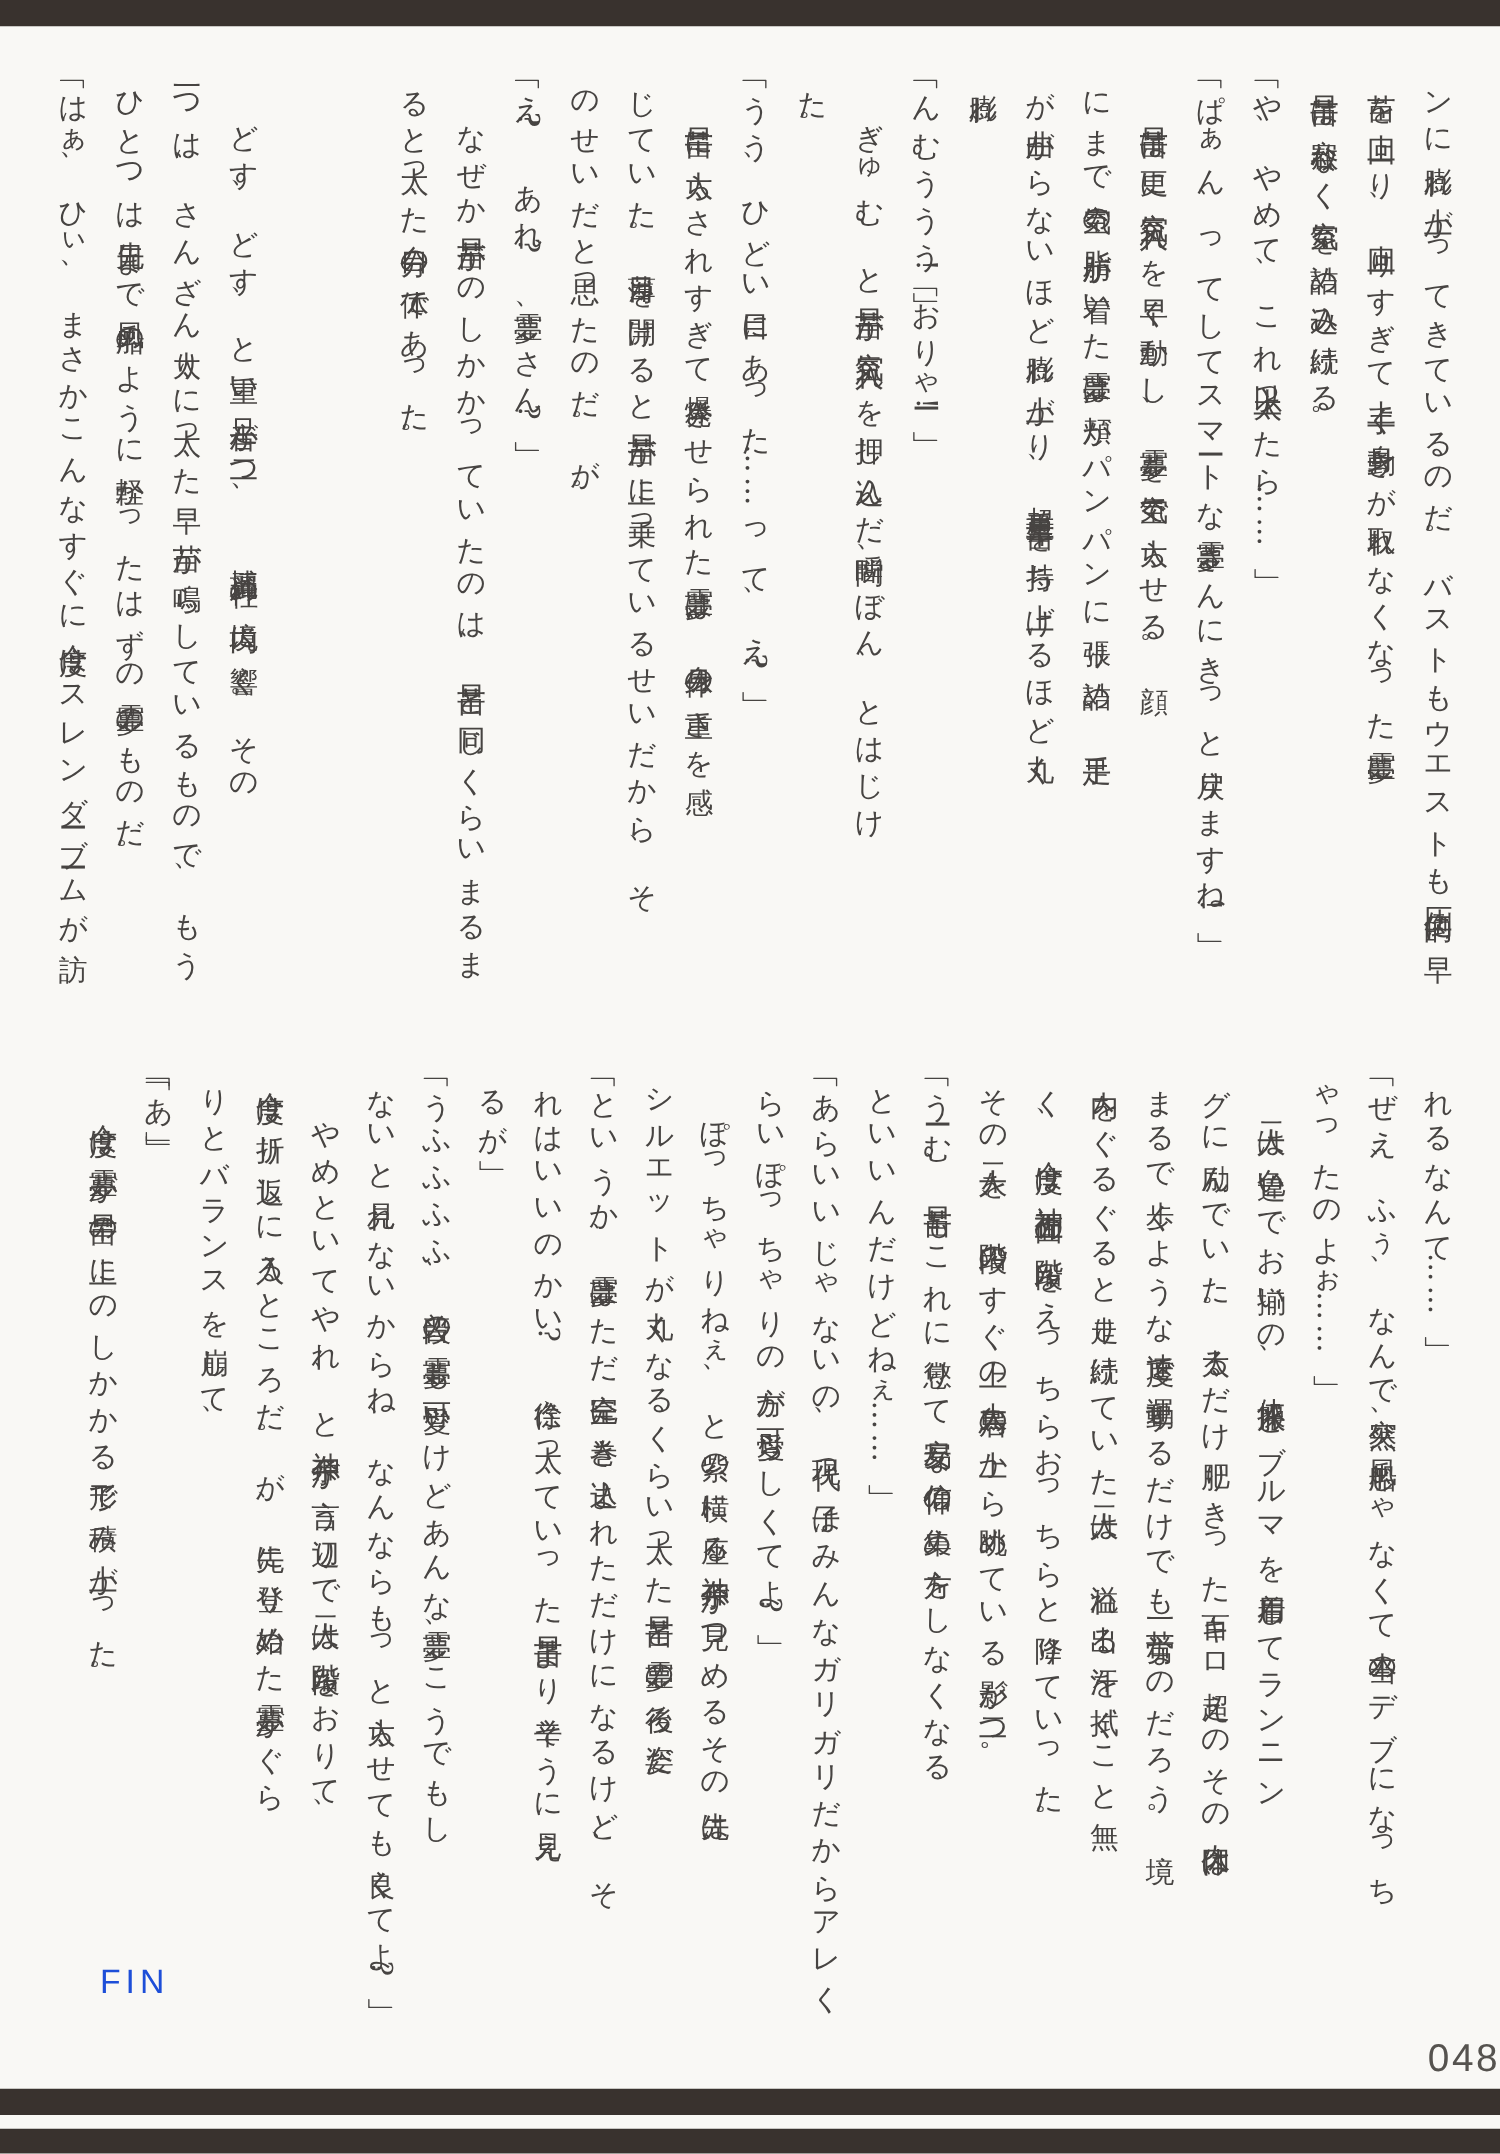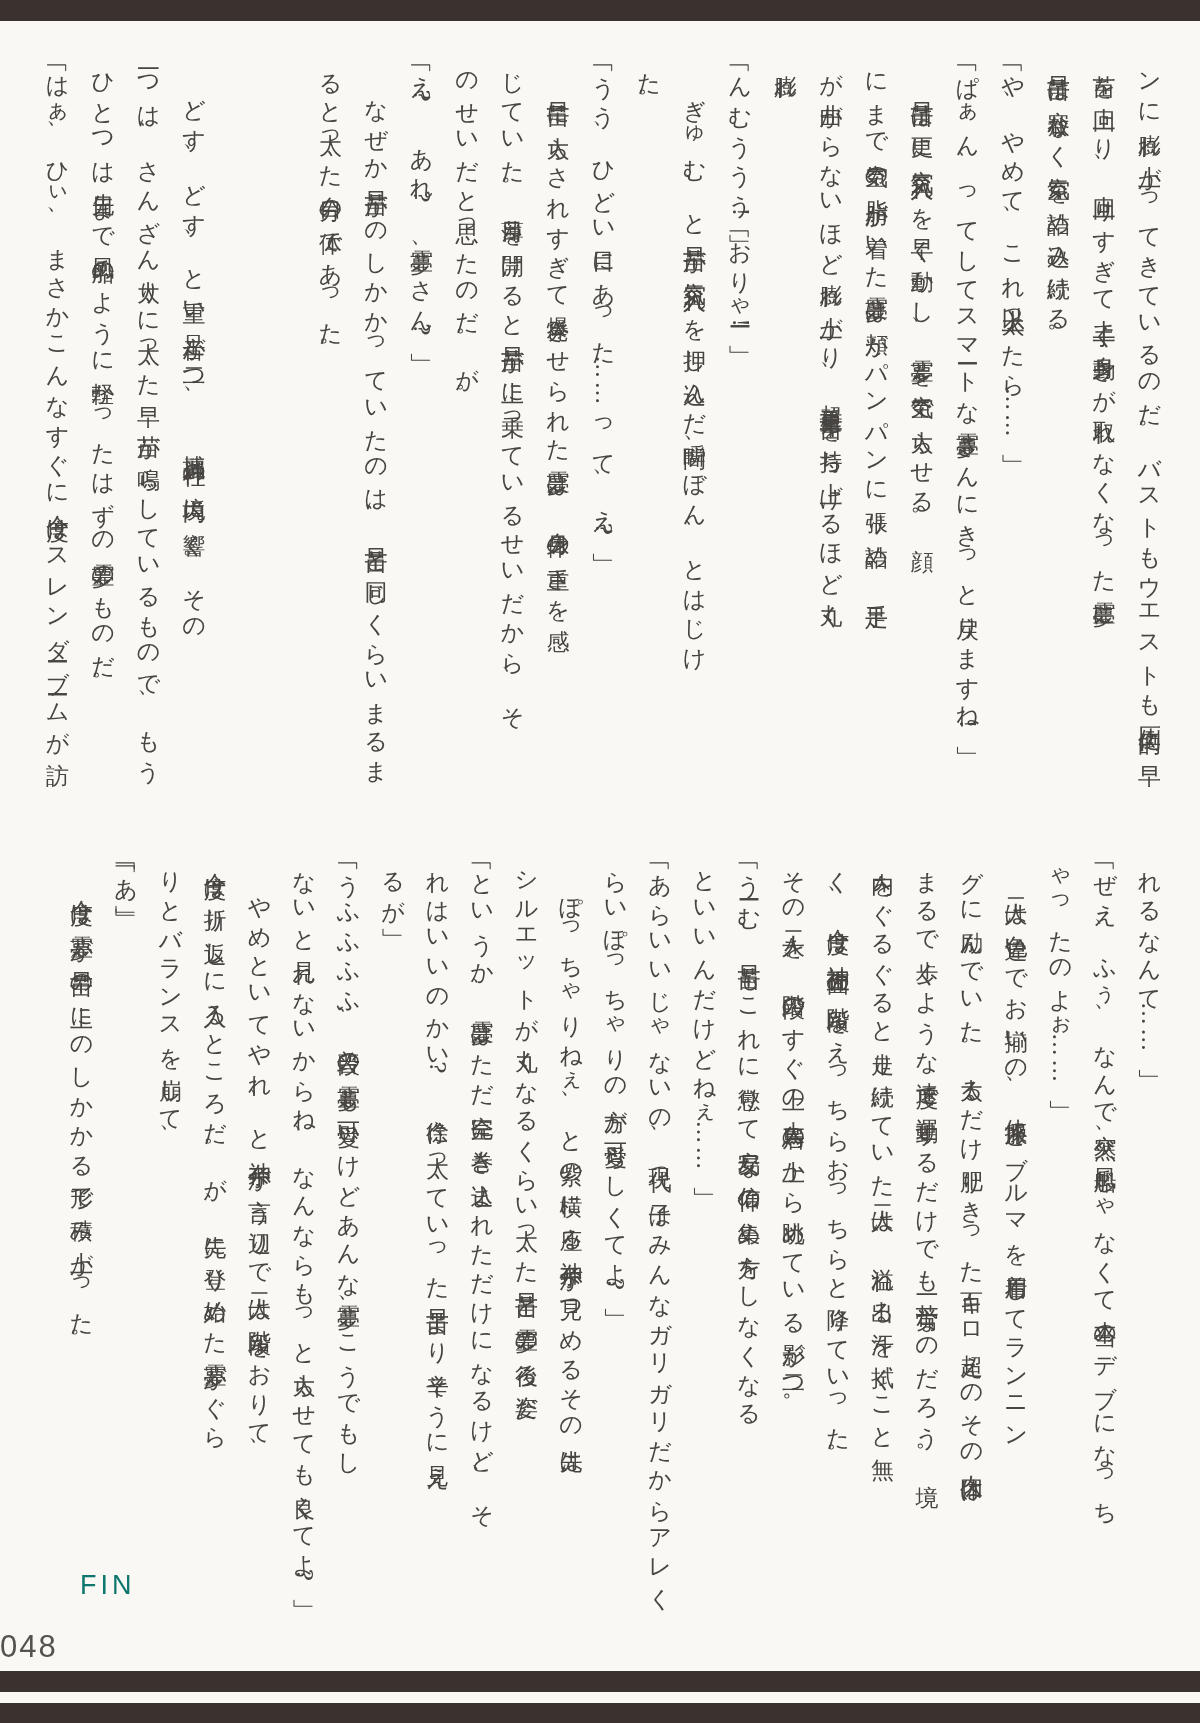--- a/index.html
+++ b/index.html
@@ -27,21 +27,21 @@
   #bottom-block { top:855px; left:59px; width:1113px; height:770px; }
   #top-block .col    { width:45.5px; line-height:45.5px; }
   #bottom-block .col { width:44.5px; line-height:44.5px; }
   .fin {
     position:absolute; left:80px; top:1570px;
     font-size:27px; letter-spacing:4px;
     font-family:"Liberation Sans","DejaVu Sans",sans-serif;
   }
   .pageno {
     position:absolute; top:1629px; left:0; width:100%;
-    text-align:left;
+    text-align:right;
     font-size:31px; letter-spacing:2px;
     font-family:"Liberation Sans","DejaVu Sans",sans-serif;
   }
 </style>
 </head>
 <body>
 
 <div class="page" style="background: rgb(249, 248, 245);">
   <div class="bar top" style="background: rgb(57, 50, 46);"></div>
 
@@ -94,19 +94,19 @@
       <div class="col">るが」</div>
       <div class="col">「うふふふふ、普段の霊夢も可愛いけどあんな霊夢、こうでもし</div>
       <div class="col">ないと見れないからね、なんならもっと太らせても良くてよ?」</div>
       <div class="col">　やめといてやれ、と神奈子が言う辺りで二人は階段をおりて、</div>
       <div class="col">今度は折り返しに入るところだ。が、先に登り始めた霊夢がぐら</div>
       <div class="col">りとバランスを崩して、</div>
       <div class="col">「「あ」」</div>
       <div class="col">　今度は霊夢が早苗の上にのしかかる形で積み上がった。</div>
     </div>
 
-  <div class="fin" style="color: #0f766e;">FIN</div>
+  <div class="fin" style="color: #1d4ed8;">FIN</div>
 
   <div class="pageno" style="color: rgb(86, 83, 79);">048</div>
 
   <div class="bar bottom-outer" style="background: rgb(57, 50, 46);"></div>
   <div class="bar bottom-edge" style="background: rgb(57, 50, 46);"></div>
 </div>
 
 </body></html>

